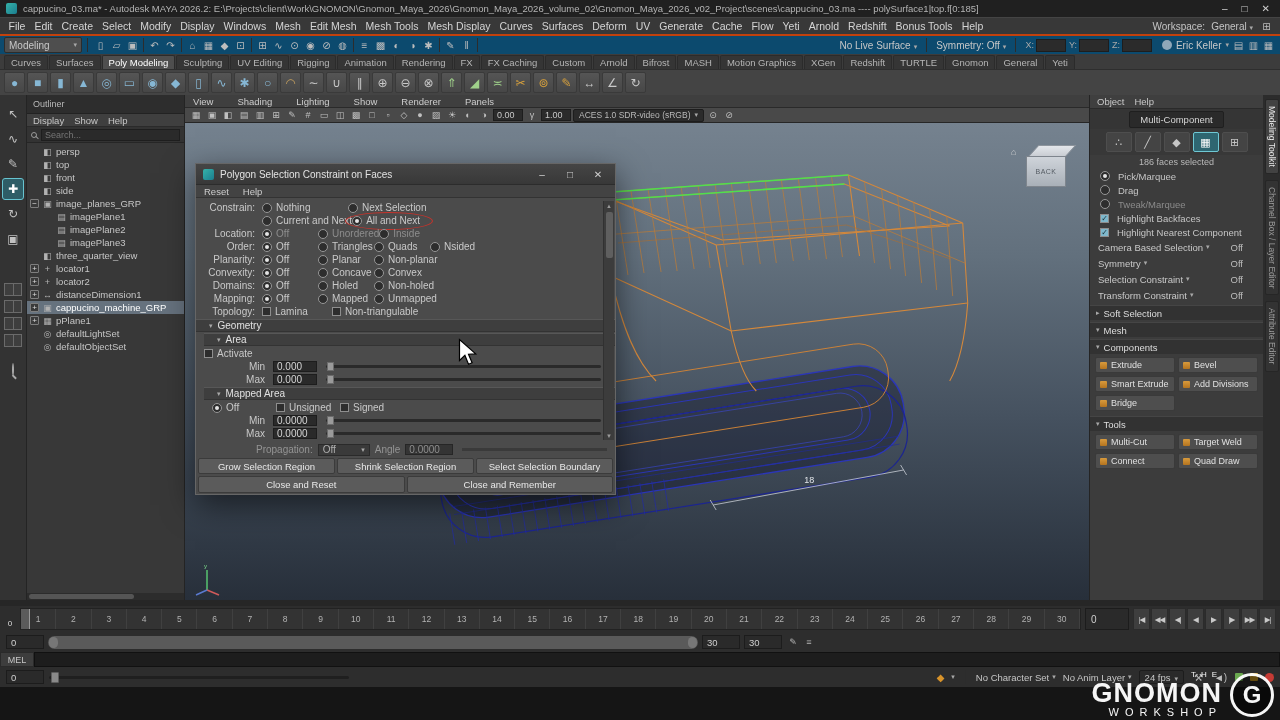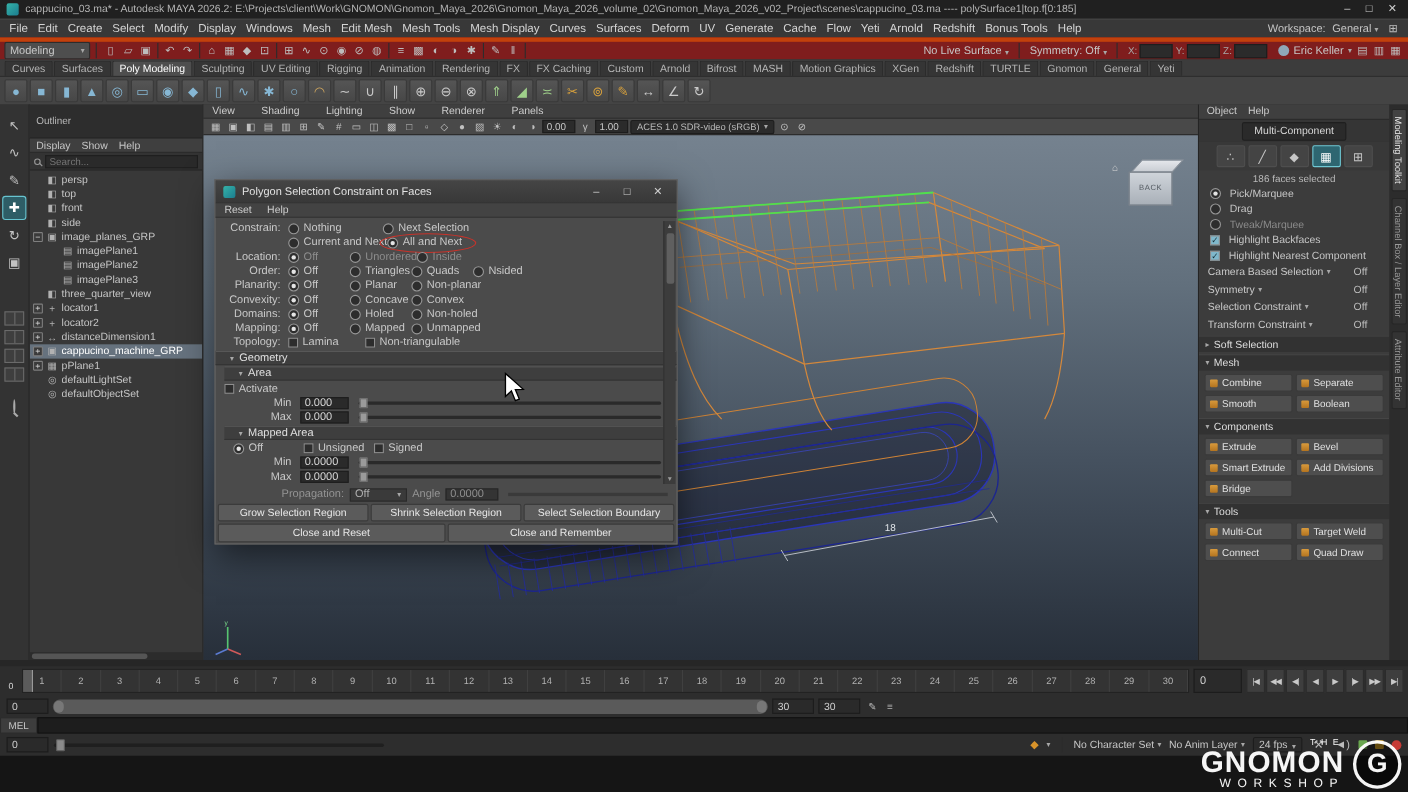--- a/index.html
+++ b/index.html
@@ -8,21 +8,21 @@
 #app{width:1280px;height:720px;display:flex;flex-direction:column;position:relative;background:#333;overflow:hidden}
 .titlebar{height:17px;background:#202020;display:flex;align-items:center;padding:0 6px;gap:6px;flex:0 0 auto}
 .maya-ic{width:11px;height:11px;border-radius:2px;background:linear-gradient(135deg,#35b3a9,#1b7d8f);flex:0 0 auto}
 .title-text{font-size:9.5px;color:#b4b4b4;white-space:nowrap;overflow:hidden;flex:1}
 .wbtns{display:flex;gap:14px;padding-right:4px}
 .wbtn{font-size:10px;color:#cfcfcf;cursor:default}
 .menubar{height:17px;background:#383838;border-top:1px solid #444;display:flex;align-items:center;padding:0 4px;flex:0 0 auto}
 .menu-items{display:flex}
 .mi{padding:0 4.5px;font-size:10.5px;color:#d4d4d4;white-space:nowrap}
 .mb-right{margin-left:auto;display:flex;align-items:center;gap:6px;font-size:10px;color:#c4c4c4;padding-right:2px}
-.statusline{height:20px;background:#7f1d1d;border-top:4px solid #c2410c;display:flex;align-items:center;padding:0 4px;gap:2px;flex:0 0 auto;overflow:hidden}
+.statusline{height:20px;background:#0c4a6e;border-top:2px solid #c2410c;display:flex;align-items:center;padding:0 4px;gap:2px;flex:0 0 auto;overflow:hidden}
 .mode-sel{width:78px;height:16px;background:#4e4e4e;border:1px solid #2c2c2c;border-radius:2px;display:flex;align-items:center;justify-content:space-between;padding:0 4px;font-size:10px;flex:0 0 auto}
 .vsep{width:1px;height:14px;background:#2c2c2c;margin:0 3px;flex:0 0 auto}
 .grp{display:flex;gap:1px}
 .tic{width:15px;height:15px;display:flex;align-items:center;justify-content:center;font-size:10px;color:#bdbdbd;flex:0 0 auto}
 .sp{flex:1}
 .dd-plain{display:flex;align-items:flex-end;gap:3px;font-size:10px;color:#c6c6c6;padding:0 4px;white-space:nowrap}
 .coords{display:flex;align-items:center;gap:3px;margin-left:4px}
 .coord{display:flex;align-items:center;gap:2px}
 .clabel{font-size:9px;color:#a8a8a8}
 .cfield{width:30px;height:13px;background:#2b2b2b;border:1px solid #1d1d1d;display:inline-block}
@@ -37,21 +37,21 @@
 .toolbox{flex:0 0 27px;background:#333;border-right:1px solid #242424;display:flex;flex-direction:column;align-items:center;padding-top:8px;gap:3px}
 .tool{width:22px;height:22px;display:flex;align-items:center;justify-content:center;color:#c2c2c2;font-size:12px;border-radius:3px}
 .tool.act{background:#2e5d66;border:1px solid #67c4d0;color:#fff}
 .lays{margin-top:30px;display:flex;flex-direction:column;gap:4px;align-items:center}
 .lay{width:18px;height:13px;border:1px solid #6a6a6a;background:#3e3e3e;position:relative}
 .lay::after{content:"";position:absolute;inset:0;border-right:1px solid #6a6a6a;width:50%}
 .magwrap{margin-top:14px}
 .magbig{width:9px;height:9px;border:1.5px solid #aaa;border-radius:50%;position:relative}
 .magbig::after{content:"";position:absolute;width:5px;height:1.5px;background:#aaa;right:-4px;bottom:-2px;transform:rotate(45deg)}
 .outliner{flex:0 0 158px;background:#383838;border-right:1px solid #242424;display:flex;flex-direction:column;overflow:hidden}
-.ol-tab{height:31px;background:#2d2d2d;display:flex;align-items:center;padding:0 6px;font-size:9px;color:#b9b9b9;border-bottom:1px solid #222}
+.ol-tab{height:19px;background:#2d2d2d;display:flex;align-items:center;padding:0 6px;font-size:9px;color:#b9b9b9;border-bottom:1px solid #222}
 .ol-menus{height:13px;background:#3f3f3f;display:flex;align-items:center;gap:10px;padding:0 6px;font-size:9.5px;color:#c6c6c6;border-bottom:1px solid #2a2a2a}
 .ol-search{height:16px;display:flex;align-items:center;gap:4px;padding:0 4px;background:#333;border-bottom:1px solid #262626}
 .mag{width:6px;height:6px;border:1px solid #999;border-radius:50%;position:relative;flex:0 0 auto}
 .mag::after{content:"";position:absolute;width:4px;height:1px;background:#999;right:-3px;bottom:-1px;transform:rotate(45deg)}
 .ol-search input{flex:1;min-width:0;background:#2a2a2a;border:1px solid #1e1e1e;height:12px;font-size:9px;color:#ccc;padding:0 3px;font-family:inherit}
 .ol-list{flex:1;overflow:hidden;padding-top:2px}
 .orow{height:13px;display:flex;align-items:center;gap:3px;font-size:9.5px;color:#c6c6c6;white-space:nowrap}
 .orow.sel{background:#66727e;color:#fff}
 .exp{width:9px;height:9px;flex:0 0 auto;border:1px solid #7e7e7e;background:#3a3a3a;color:#ddd;font-size:8px;line-height:7px;text-align:center;border-radius:1px}
 .exp.none{visibility:hidden}
@@ -652,26 +652,20 @@
           </div>
           <div class="tk-dd">
             <span>Transform Constraint</span>
             <span class="car">▾</span>
             <span class="val">Off</span>
           </div>
         </div>
       <div>
           <div class="tk-h"><span class="car">▸</span>Soft Selection</div>
           <div class="tk-h"><span class="car">▾</span>Mesh</div>
-          <div class="tk-grid">
-            <div class="tkb"><span class="ob"></span>Combine</div>
-            <div class="tkb"><span class="ob"></span>Separate</div>
-            <div class="tkb"><span class="ob"></span>Smooth</div>
-            <div class="tkb"><span class="ob"></span>Boolean</div>
-          </div>
           <div class="tk-h"><span class="car">▾</span>Components</div>
           <div class="tk-grid">
             <div class="tkb"><span class="ob"></span>Extrude</div>
             <div class="tkb"><span class="ob"></span>Bevel</div>
             <div class="tkb"><span class="ob"></span>Smart Extrude</div>
             <div class="tkb"><span class="ob"></span>Add Divisions</div>
             <div class="tkb"><span class="ob"></span>Bridge</div>
           </div>
           <div class="tk-h"><span class="car">▾</span>Tools</div>
           <div class="tk-grid">

